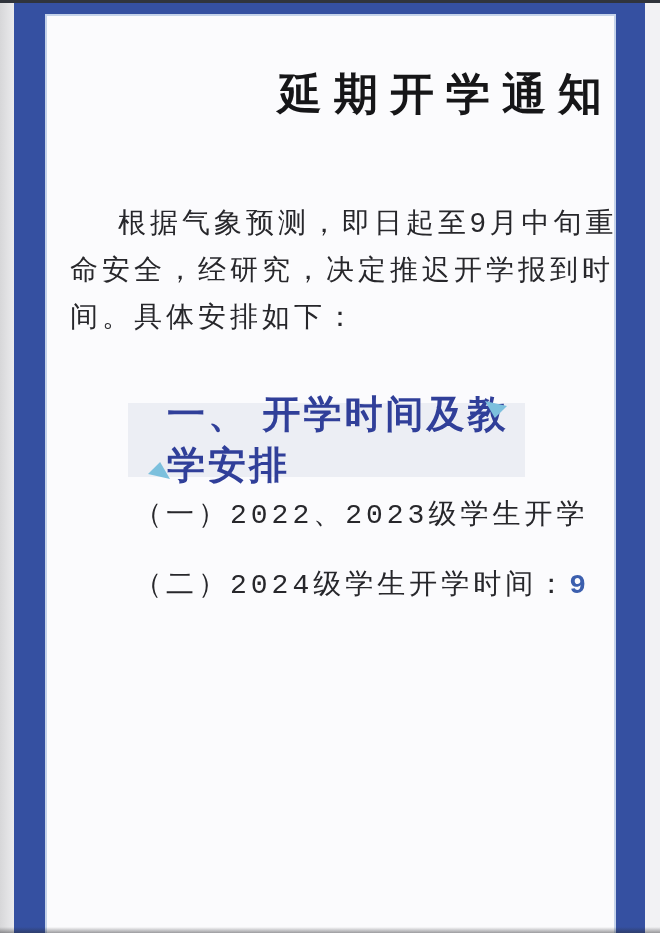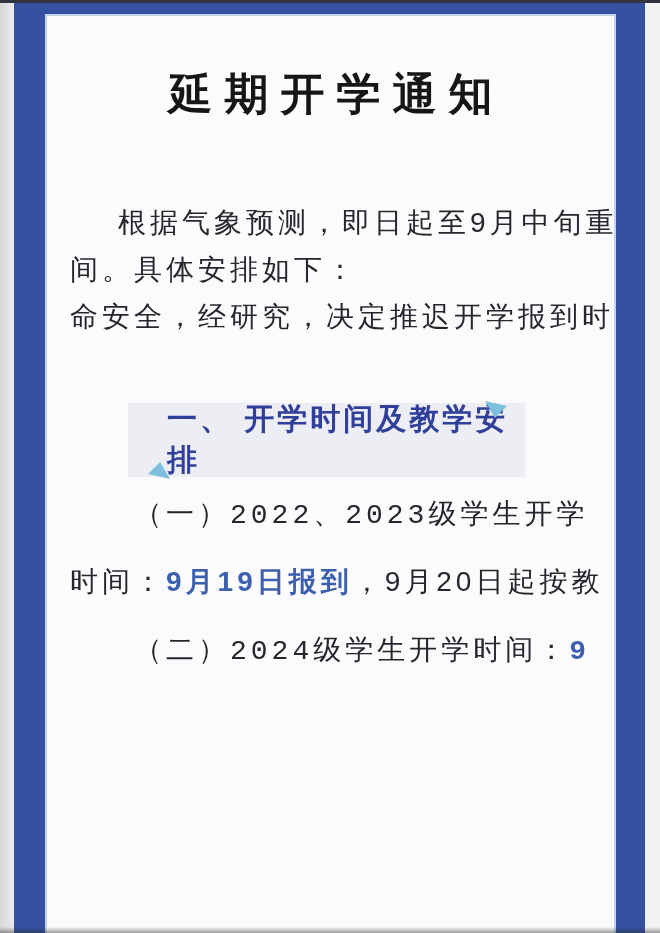--- a/index.html
+++ b/index.html
@@ -32,21 +32,21 @@
     border-right:31px solid var(--frame-blue,#3550a1);
   }
   .inner {
     position:relative;
     width:100%; height:100%;
     background:var(--page-bg,#fbfbfd);
     box-shadow:0 0 0 2px var(--inner-line,#c5d3ea);
   }
   .title {
     margin:0; padding:56px 0 0 12px;
-    text-align:center;
+    text-align:right;
     font-size:44px; line-height:44px; font-weight:700;
     letter-spacing:12px;
     color:var(--title-color,#161618);
   }
   .para {
     padding-left:23px; padding-right:4px;
     font-size:28px;
     color:var(--body-color,#27272b);
     letter-spacing:4px;
   }
@@ -62,21 +62,21 @@
   .section-header {
     position:relative;
     margin-top:63px; margin-left:81px;
     width:397px; height:74px;
     box-sizing:border-box;
     background:var(--header-bg,#eceef4);
     display:flex; align-items:center;
     padding-left:39px;
   }
   .section-label {
-    font-size:30px; font-weight:700;
+    font-size:38px; font-weight:700;
     letter-spacing:3px;
     color:var(--header-text,#303f99);
   }
   .tri {
     position:absolute; display:block;
     width:22px; height:17px;
     background:var(--triangle-blue,#7cc0dd);
   }
   .tri-tr {
     right:18px; top:-2px;
@@ -100,33 +100,32 @@
   <div class="margin-left"></div>
   <div class="margin-right"></div>
 
   <div class="frame">
     <div class="inner">
 
       <h1 class="title">延期开学通知</h1>
 
       <div class="para p-intro">
           <div class="line first"><span>根据气象预测，即日起至9月中旬重</span></div>
+          <div class="line"><span>命安全，经研究，决定推迟开学报到时</span></div>
           <div class="line"><span>间。具体安排如下：</span></div>
-          <div class="line"><span>命安全，经研究，决定推迟开学报到时</span></div>
         </div>
 
       <div class="section-header">
         <span class="tri tri-tr"></span>
         <span class="tri tri-bl"></span>
         <span class="section-label">一、 开学时间及教学安排</span>
       </div>
 
       <div class="para p-item p-item1">
           <div class="line first"><span>（一）2022、2023级学生开学</span></div>
-          <div class="line"><span>时间：</span><span class="hl">9月19日报到</span><span>，9月20日起按教</span></div>
         </div>
 
       <div class="para p-item p-item2">
           <div class="line first"><span>（二）2024级学生开学时间：</span><span class="hl">9</span></div>
         </div>
 
     </div>
   </div>
 
   <div class="bottom-vignette"></div>

